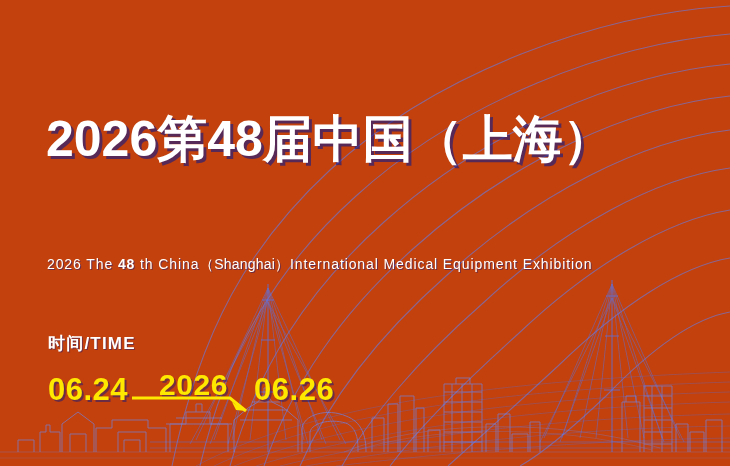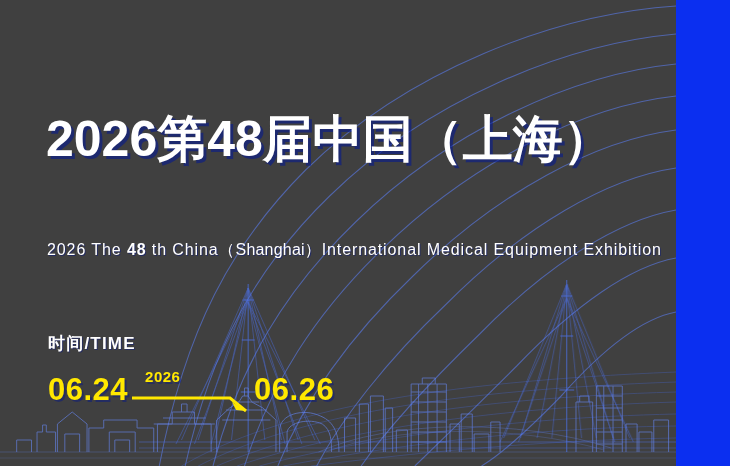--- a/index.html
+++ b/index.html
@@ -2,24 +2,24 @@
 <html><head>
 <meta charset="utf-8">
 <style>
   html, body {
     margin: 0;
     padding: 0;
     background: #0b2ff0;
   }
   #poster {
     position: relative;
-    width: 676px;
+    width: 730px;
     height: 466px;
     overflow: hidden;
-    background: #404040;
+    background: #c2410c;
     font-family: "Liberation Sans", "DejaVu Sans", sans-serif;
     user-select: none;
   }
 
   
   .bg-layer {
     position: absolute;
     inset: 0;
     pointer-events: none;
   }
@@ -44,23 +44,23 @@
     font-weight: bold;
     line-height: 62px;
     letter-spacing: 0px;
     white-space: nowrap;
     text-shadow: 3px 3px 0 rgba(0, 22, 150, 0.55);
   }
 
   .subtitle {
     position: absolute;
     left: 47px;
-    top: 240px;
+    top: 256px;
     color: #ffffff;
-    font-size: 16px;
+    font-size: 14px;
     font-weight: 500;
     letter-spacing: 0.9px;
     white-space: nowrap;
     text-shadow: 1px 1px 0 rgba(0, 20, 140, 0.45);
   }
   .subtitle .ord { font-weight: bold; }
   .subtitle .city { letter-spacing: 0.2px; }
 
   
   .info-col { position: absolute; }
@@ -91,23 +91,23 @@
 
   .date-arrow {
     position: relative;
     width: 118px;
     height: 40px;
     margin: 0 4px 2px 4px;
     flex: none;
   }
   .date-arrow .year {
     position: absolute;
-    left: 13px;
+    left: 27px;
     top: -4px;
-    font-size: 15px;
+    font-size: 30px;
     font-weight: bold;
     color: #ffe800;
     letter-spacing: 0.5px;
     text-shadow: 2px 2px 0 rgba(0, 20, 140, 0.4);
   }
   .date-arrow svg {
     position: absolute;
     left: 0;
     bottom: 0;
     width: 118px;

